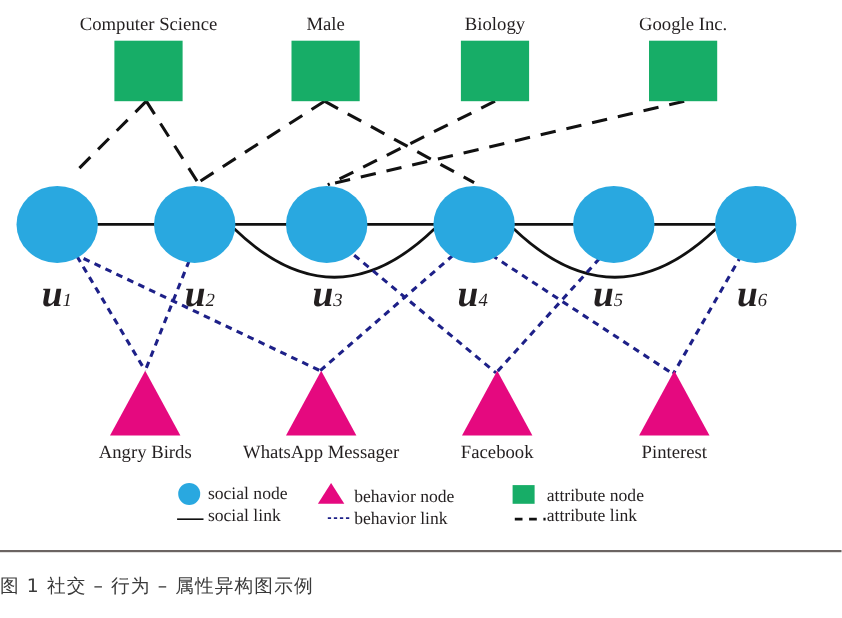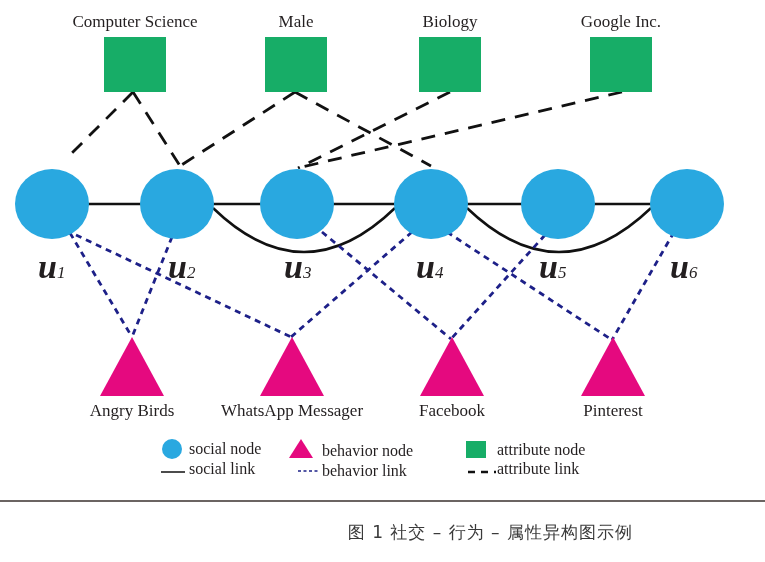--- a/index.html
+++ b/index.html
@@ -1,21 +1,21 @@
 <!DOCTYPE html>
 <html><head>
 <meta charset="utf-8">
 <style>
   html, body { margin: 0; padding: 0; background: #ffffff; }
   body { width: 765px; height: 562px; position: relative; overflow: hidden; }
   #diagram { position: absolute; left: 0; top: 0; }
   .lbl { font-family: "Liberation Serif", serif; fill: #231f20; }
   .ulbl { font-family: "Liberation Serif", serif; font-style: italic; font-weight: bold; fill: #231f20; }
   .caption {
-    position: absolute; left: 0; width: 633px; top: 521px; text-align: right;
+    position: absolute; left: 0; width: 633px; top: 521px; text-align: left;
     font-family: "DejaVu Sans", sans-serif; font-size: 17px; color: #3a3a3a; letter-spacing: 1px;
   }
   .rule { position: absolute; left: 0; top: 500px; width: 765px; height: 2px; background: #6b6462; }
 </style>
 </head>
 <body>
 
 <svg id="diagram" width="765" height="500">
   <g id="links-attr">
       <line x1="133" y1="92" x2="66" y2="159" stroke="#111111" stroke-width="2.8" stroke-dasharray="14,10"></line>

